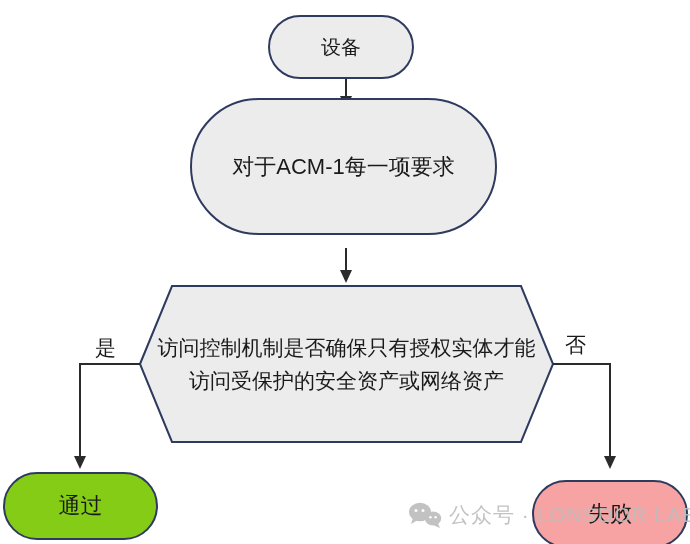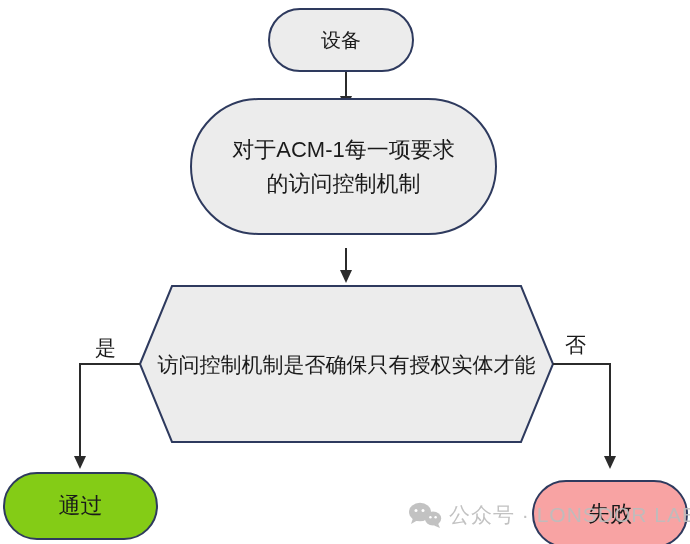--- a/index.html
+++ b/index.html
@@ -27,21 +27,21 @@
     align-items: center;
     justify-content: center;
     text-align: center;
     background: #ececec;
     border: 2px solid #2e3a5e;
     color: #1a1a1a;
     z-index: 1;
   }
 
   .node-start {
-    left: 268px; top: 8px;
+    left: 268px; top: 15px;
     width: 146px; height: 64px;
     border-radius: 33px;
     font-size: 20px;
   }
 
   .node-process {
     left: 190px; top: 98px;
     width: 307px; height: 137px;
     border-radius: 69px;
     font-size: 22px;
@@ -126,26 +126,26 @@
     <polygon points="604,456 616,456 610,469" fill="#2b2b2b"></polygon>
   </svg>
 
   <div class="node node-start">
     <span>设备</span>
   </div>
 
   <div class="node node-process">
     <div>
       <div>对于ACM-1每一项要求</div>
-      <div>的访问控制机制</div>
     </div>
   </div>
 
   <div class="decision-text">
     <div>访问控制机制是否确保只有授权实体才能</div>
+    <div>访问受保护的安全资产或网络资产</div>
   </div>
 
   <div class="edge-label edge-label-yes">是</div>
   <div class="edge-label edge-label-no">否</div>
 
   <div class="node node-pass">
     <span>通过</span>
   </div>
 
   <div class="node node-fail">

